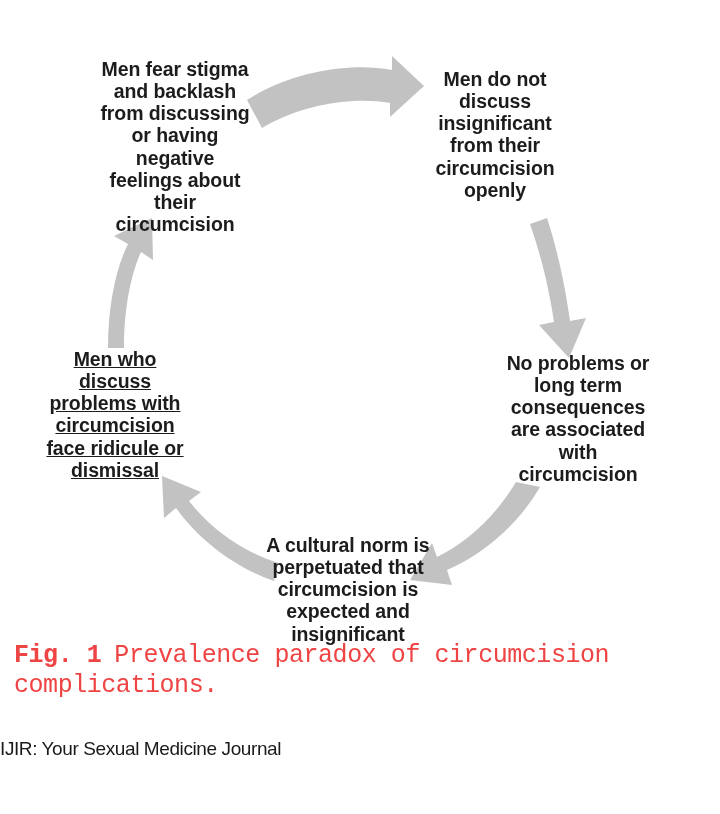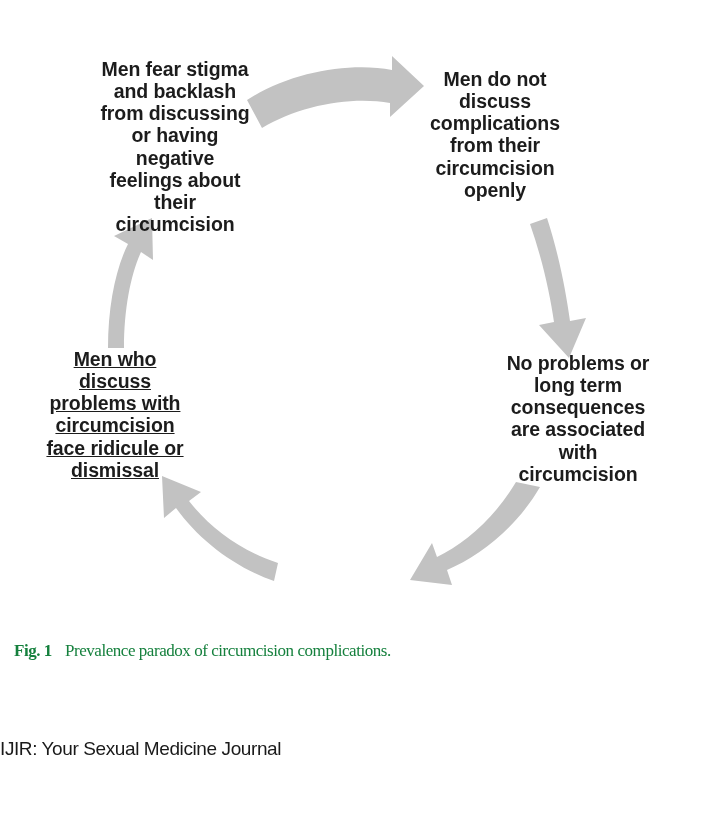--- a/index.html
+++ b/index.html
@@ -52,23 +52,23 @@
   #node-noproblem { left: 578px; top: 352px; width: 200px; transform: translateX(-50%); }
   #node-norm      { left: 348px; top: 534px; width: 210px; transform: translateX(-50%); }
   #node-ridicule  { left: 115px; top: 348px; width: 200px; transform: translateX(-50%); text-decoration: underline; }
 
   
   #caption {
     position: absolute;
     left: 14px;
     top: 641px;
     width: 690px;
-    color: #15803d;
-    font-family: Liberation Serif, serif;
-    font-size: 17px;
+    color: #ef4444;
+    font-family: Liberation Mono, monospace;
+    font-size: 25px;
     line-height: 1.2;
     letter-spacing: -0.45px;
   }
   #caption .figlabel {
     font-weight: bold;
     margin-right: 13px;
   }
 
   
   #footer {
@@ -144,32 +144,37 @@
 and backlash
 from discussing
 or having
 negative
 feelings about
 their
 circumcision</div>
 
     <div class="node" id="node-nodiscuss">Men do not
 discuss
-complications
+insignificant
 from their
 circumcision
 openly</div>
 
     <div class="node" id="node-noproblem">No problems or
 long term
 consequences
 are associated
 with
 circumcision</div>
 
+    <div class="node" id="node-norm">A cultural norm is
+perpetuated that
+circumcision is
+expected and
+insignificant</div>
 
     <div class="node" id="node-ridicule">Men who
 discuss
 problems with
 circumcision
 face ridicule or
 dismissal</div>
   </div>
 
   <div id="caption">

